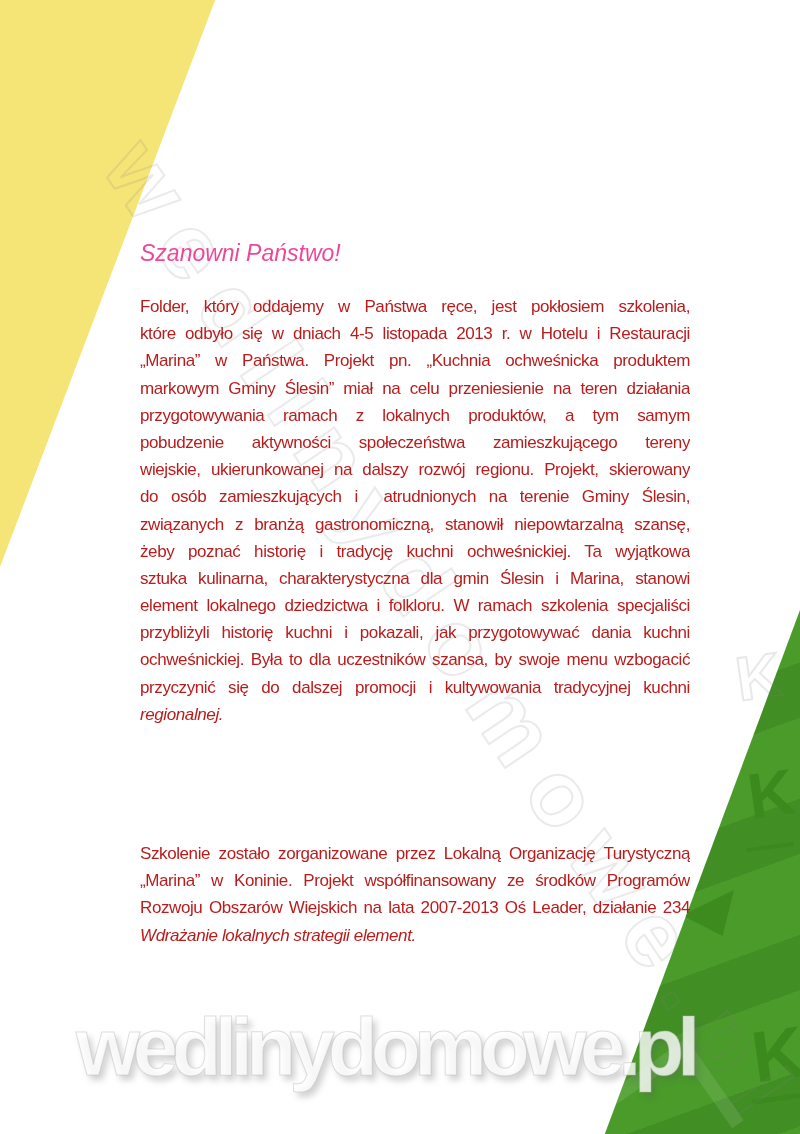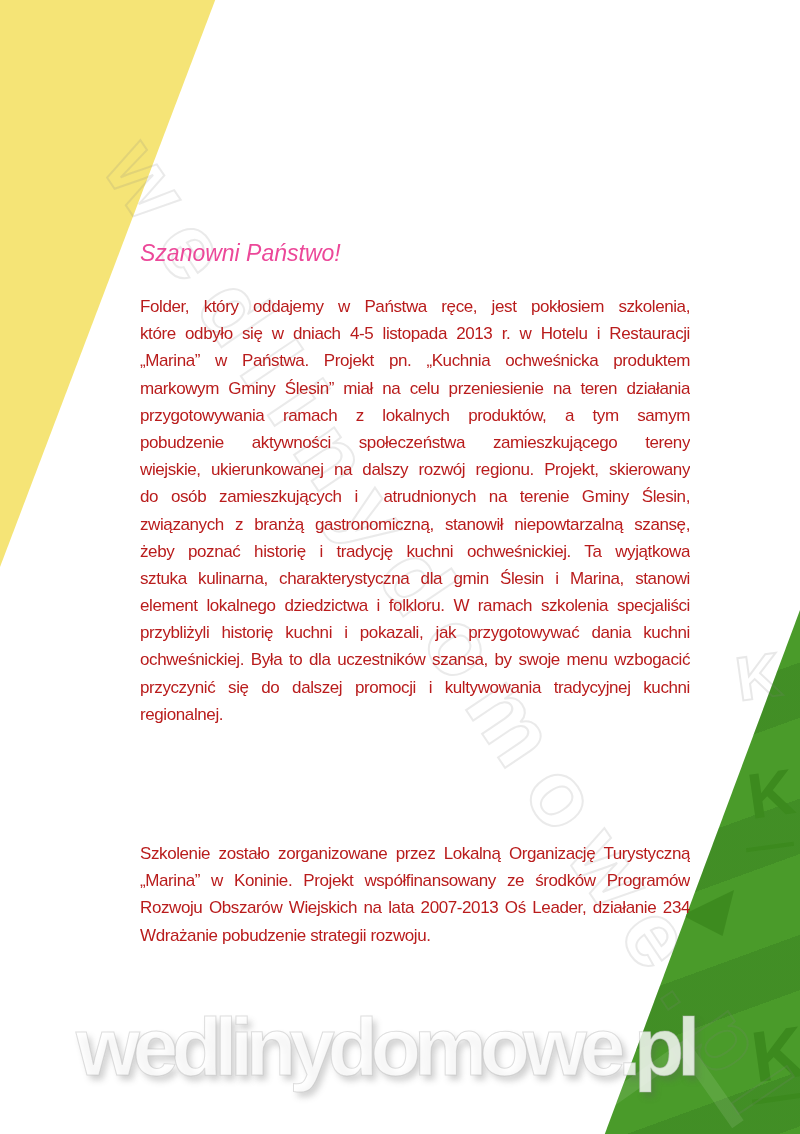--- a/index.html
+++ b/index.html
@@ -86,21 +86,21 @@
     font-size:17px;letter-spacing:-0.4px;
     z-index:3;
   }
   .p1{top:293px;}
   .p2{top:840px;}
   .tline{
     height:27.2px;line-height:27.2px;
     text-align:justify;text-align-last:justify;
     white-space:normal;overflow:hidden;
   }
-  .tline.last{text-align-last:left;}
+  .tline.last{text-align-last:left;font-style:italic;}
   
   .bottom-wm{
     position:absolute;left:76px;top:1006px;
     font-size:82px;font-weight:bold;letter-spacing:-7px;
     line-height:1;white-space:nowrap;
     color:rgba(255,255,255,0.80);
     -webkit-text-stroke:1px rgba(185,185,185,0.45);
     text-shadow:4px 5px 6px rgba(90,90,90,0.28);
     z-index:4;
   }
@@ -144,18 +144,18 @@
     <div class="tline">przybliżyli historię kuchni i pokazali, jak przygotowywać dania kuchni</div>
     <div class="tline">ochweśnickiej. Była to dla uczestników szansa, by swoje menu wzbogacić</div>
     <div class="tline">przyczynić się do dalszej promocji i kultywowania tradycyjnej kuchni</div>
     <div class="tline last">regionalnej.</div>
   </div>
 
   <div class="para p2">
     <div class="tline">Szkolenie zostało zorganizowane przez Lokalną Organizację Turystyczną</div>
     <div class="tline">„Marina” w Koninie. Projekt współfinansowany ze środków Programów</div>
     <div class="tline">Rozwoju Obszarów Wiejskich na lata 2007-2013 Oś Leader, działanie 234</div>
-    <div class="tline last">Wdrażanie pobudzenie strategii rozwoju.</div>
+    <div class="tline last">Wdrażanie lokalnych strategii element.</div>
   </div>
 
   <div class="bottom-wm">wedlinydomowe.pl</div>
 
 </div>
 
 </body></html>

